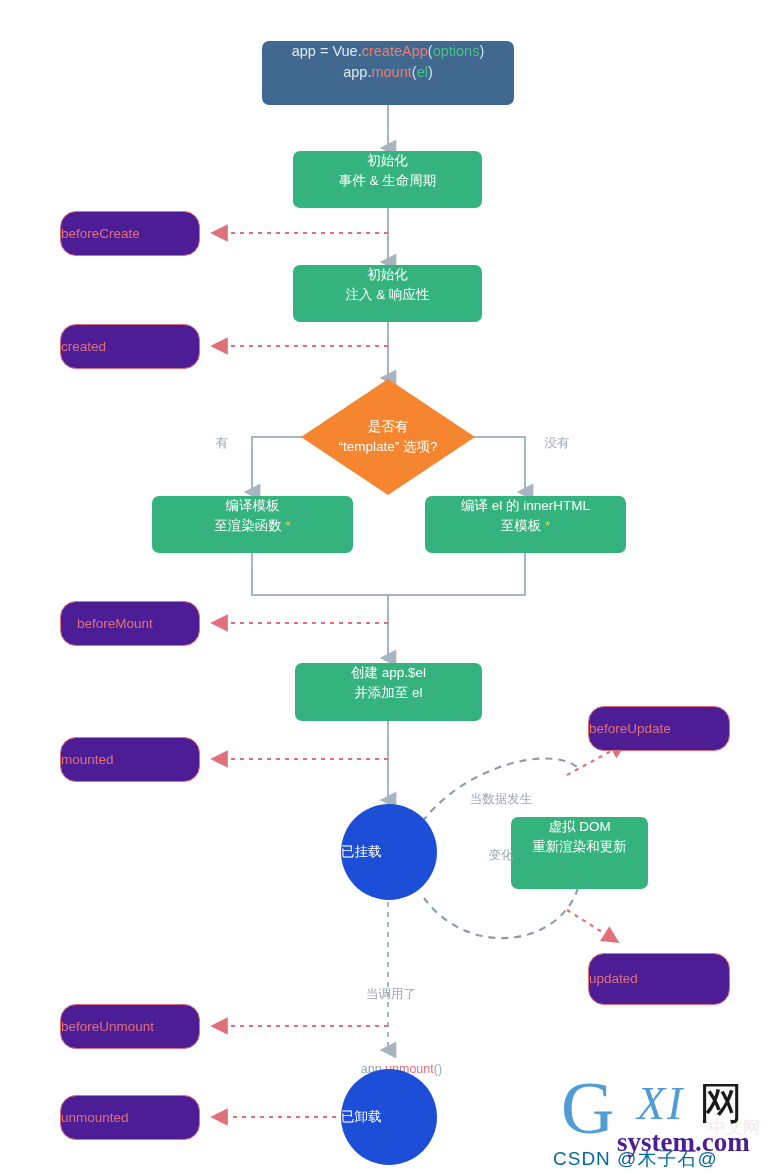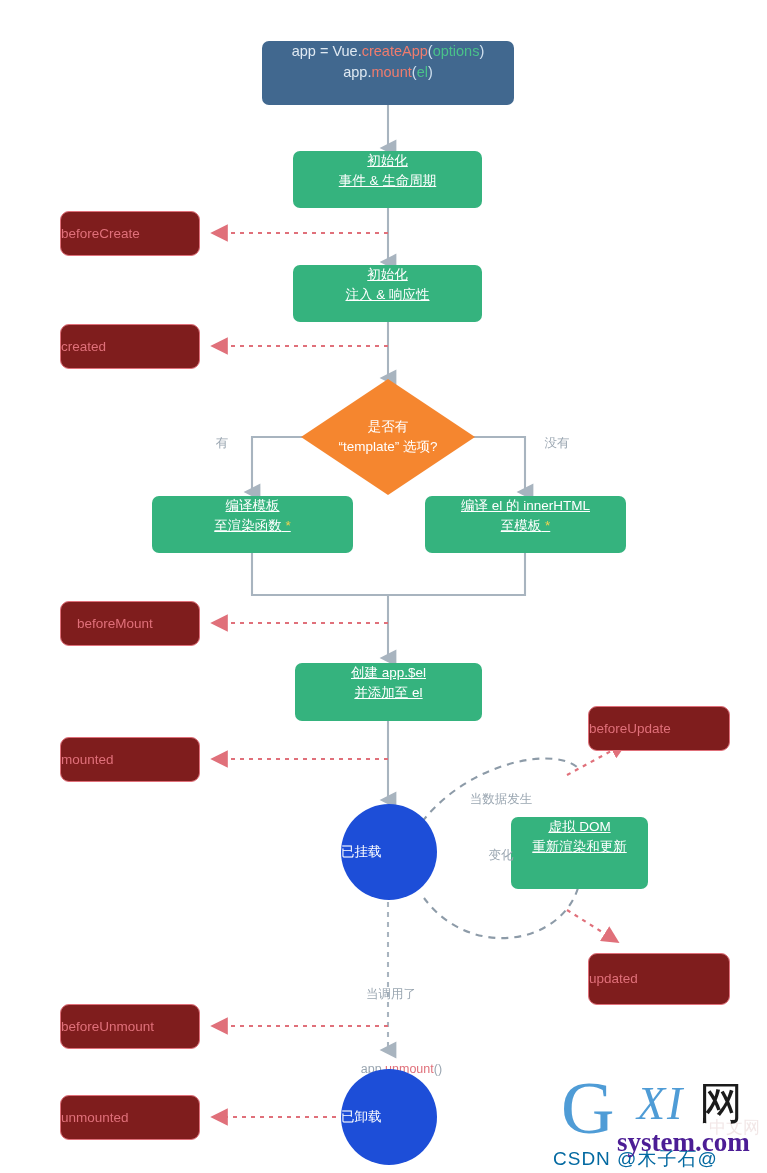--- a/index.html
+++ b/index.html
@@ -7,37 +7,37 @@
     width:767px;height:1173px;position:relative;overflow:hidden;
     font-family:"Liberation Sans","DejaVu Sans",sans-serif;
   }
   #canvas{position:absolute;inset:0;width:767px;height:1173px;}
   .svg-layer{position:absolute;left:0;top:0;width:767px;height:1173px;pointer-events:none;}
 
   .node{position:absolute;box-sizing:border-box;display:flex;align-items:center;
         text-align:center;line-height:1.45;}
 
   
-  .proc{background:#35b37e;border-radius:7px;color:#ffffff;font-size:13.5px;text-decoration:underline;}
+  .proc{background:#35b37e;border-radius:7px;color:#ffffff;font-size:13.5px;}
   .proc .ast{color:#f3d250;}
 
   
   .start{background:#41688f;border-radius:7px;color:#dfe9f2;font-size:14.5px;}
   .tok-fn{color:#ef7c6e;}
   .tok-arg{color:#49c28a;}
   .tok-pl{color:#cfe0ee;}
 
   
   .diamond-wrap{position:absolute;}
   .diamond-lbl{position:absolute;inset:0;display:flex;align-items:center;
                justify-content:center;color:#ffffff;font-size:13.5px;text-align:center;
                line-height:1.5;}
 
   
-  .hook{background:#7f1d1d;border:1.6px solid #e0707a;border-radius:9px;
+  .hook{background:#4c1d95;border:1.6px solid #e0707a;border-radius:16px;
         color:#e0707a;font-size:13.5px;}
 
   
   .circ{border-radius:50%;background:#1d4ed8;color:#ffffff;font-size:13.5px;}
 
   
   .elabel{position:absolute;color:#9aa6b1;font-size:12.5px;text-align:center;
           line-height:1.5;white-space:pre;}
   .elabel .red{color:#e0707a;}
 

